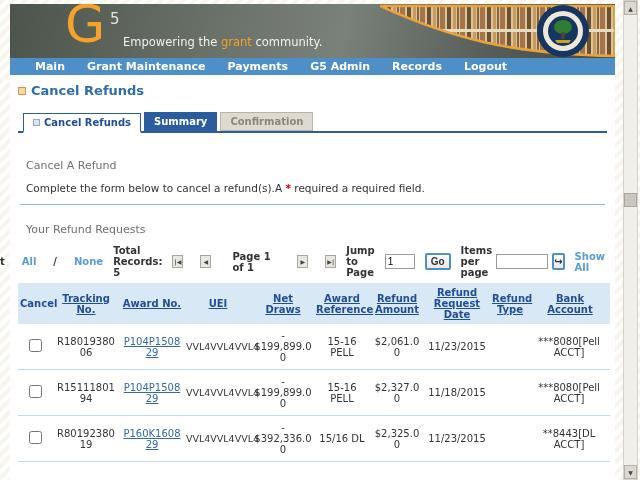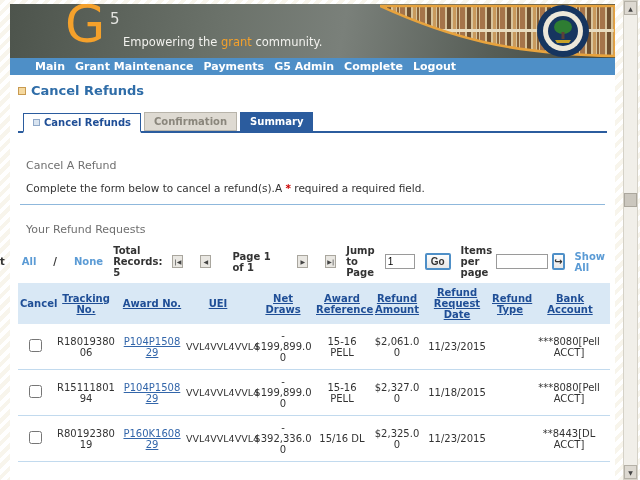--- a/index.html
+++ b/index.html
@@ -21,21 +21,21 @@
   }
   .logo-g { position:absolute; left:55px; top:-6px; font-family:"DejaVu Sans",sans-serif;
     font-size:52px; color:#F5A12B; font-weight:400; line-height:1; }
   .logo-5 { position:absolute; left:100px; top:6px; font-size:15px; color:#e4e4e0; }
   .tagline { position:absolute; left:113px; top:31px; font-size:11.5px; color:#f2f2ee; }
   .tagline .hl { color:#F5A12B; }
   .banner-swoosh { position:absolute; right:0; top:0; }
   
   .nav {
     height:17px; background:#4E8FC7; display:flex; align-items:center;
-    padding-left:25px; gap:10px;
+    padding-left:25px; gap:22px;
   }
   .nav-item { color:#ffffff; font-size:11px; font-weight:bold; cursor:pointer; white-space:nowrap; }
   
   .main { padding:8px 8px 0 8px; }
   .breadcrumb { font-size:10px; color:#333; font-weight:bold; margin:2px 0 8px 0; }
   .breadcrumb a { color:#2E6DA4; text-decoration:none; margin:0 2px; }
   .page-title { display:flex; align-items:center; gap:5px; margin-bottom:14px; }
   .title-bullet { width:8px; height:8px; background:#F5D9A0; border:1px solid #C89A50; display:inline-block; }
   .page-title span.t { font-size:13px; font-weight:bold; color:#2F6DA8; }
   
@@ -125,42 +125,42 @@
         <path d="M175,36 h16 l-2,3 h-12 Z" fill="#C9A227"></path>
       </g>
     </svg>
   </div>
 
   <div class="nav">
     <span class="nav-item">Main</span>
     <span class="nav-item">Grant Maintenance</span>
     <span class="nav-item">Payments</span>
     <span class="nav-item">G5 Admin</span>
-    <span class="nav-item">Complete</span>
+    <span class="nav-item">Records</span>
     <span class="nav-item">Logout</span>
   </div>
 
   <div class="main">
 
 
     <div class="page-title">
       <span class="title-bullet"></span>
       <span class="t">Cancel Refunds</span>
     </div>
 
     <div class="tabbar">
       <div class="tab active">
         <span class="tab-bullet"></span>
         <span>Cancel Refunds</span>
       </div>
+      <div class="tab inactive">
+        <span>Summary</span>
+      </div>
       <div class="tab disabled">
         <span>Confirmation</span>
-      </div>
-      <div class="tab inactive">
-        <span>Summary</span>
       </div>
     </div>
 
     <div class="section-heading">Cancel A Refund</div>
     <div class="instruction"><span>Complete the form below to cancel a refund(s).A </span><span class="req-star">*</span><span> required a required field.</span></div>
     <hr class="hr-blue">
 
     <div class="subheading">Your Refund Requests</div>
 
     <div class="pager">

